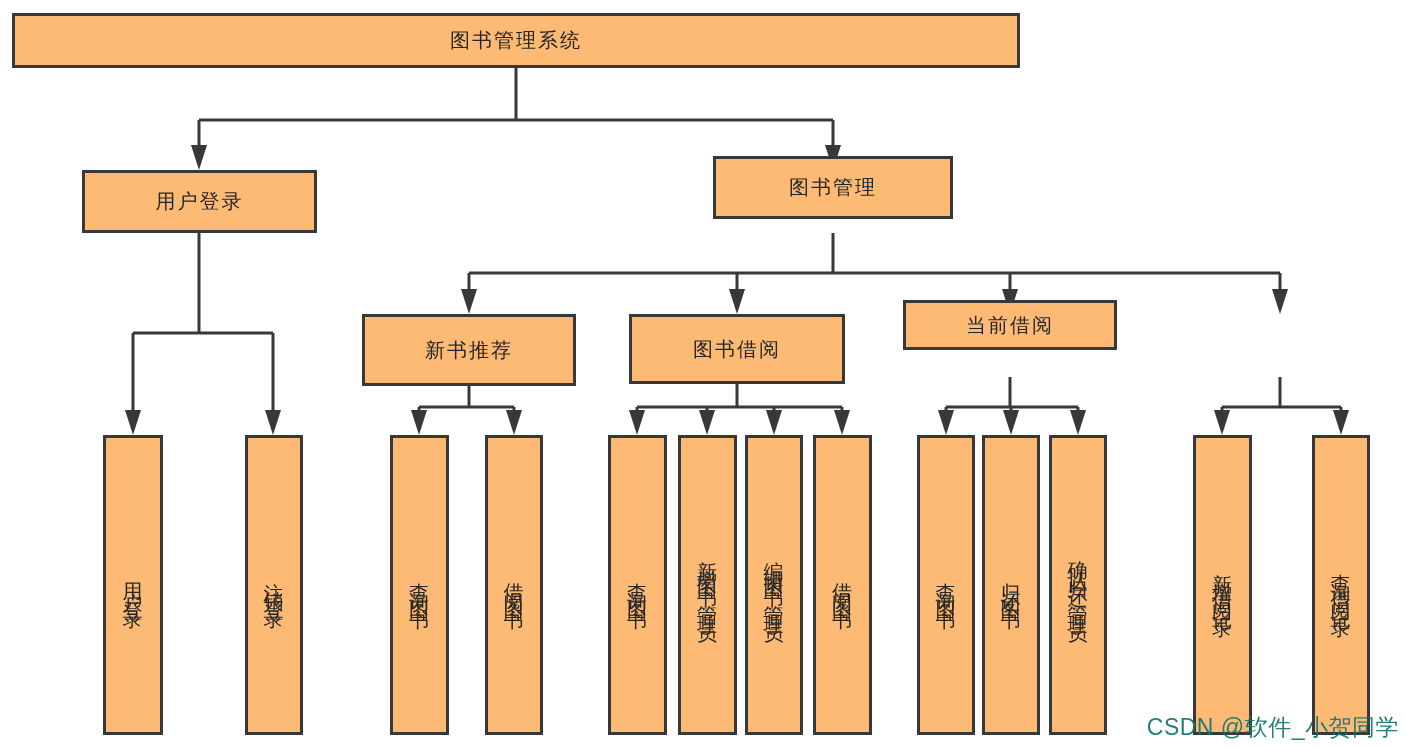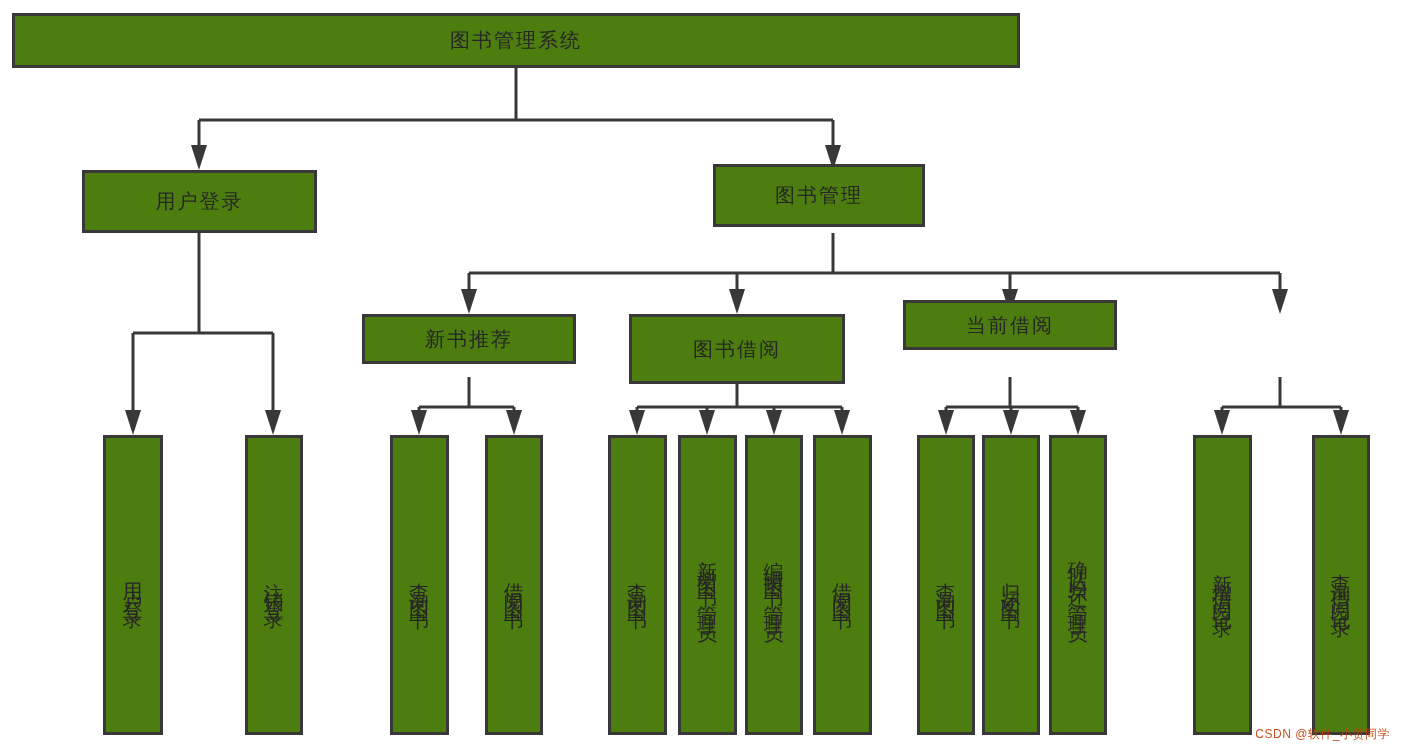--- a/index.html
+++ b/index.html
@@ -13,21 +13,21 @@
   }
   .connectors {
     position: absolute;
     left: 0; top: 0;
     width: 1405px; height: 747px;
     pointer-events: none;
   }
   .box {
     position: absolute;
     box-sizing: border-box;
-    background: #4d7c0f;
+    background: #fdba74;
     border: 3px solid #383838;
     display: flex;
     align-items: center;
     justify-content: center;
     color: #262626;
   }
   .box.h .label {
     font-size: 20px;
     letter-spacing: 2px;
     white-space: nowrap;
@@ -35,24 +35,24 @@
   .box.v .label {
     writing-mode: vertical-rl;
     text-orientation: mixed;
     font-size: 20px;
     letter-spacing: 9px;
     line-height: 1;
     white-space: nowrap;
   }
   .watermark {
     position: absolute;
-    right: 15px;
+    right: 6px;
     bottom: 4px;
-    font-size: 12px;
-    color: #c2410c;
+    font-size: 23px;
+    color: #0f766e;
     opacity: 0.92;
     letter-spacing: 0.5px;
     z-index: 10;
     white-space: nowrap;
   }
 </style>
 </head>
 <body>
 
 <div class="canvas">
@@ -126,25 +126,25 @@
     </g>
   </svg>
 
   <div class="box h" style="left:12px;top:13px;width:1008px;height:55px">
     <span class="label">图书管理系统</span>
   </div>
 
   <div class="box h" style="left:82px;top:170px;width:235px;height:63px">
     <span class="label">用户登录</span>
   </div>
-  <div class="box h" style="left:713px;top:164px;width:212px;height:63px">
+  <div class="box h" style="left:713px;top:156px;width:240px;height:63px">
     <span class="label">图书管理</span>
   </div>
 
-  <div class="box h" style="left:362px;top:314px;width:214px;height:50px">
+  <div class="box h" style="left:362px;top:314px;width:214px;height:72px">
     <span class="label">新书推荐</span>
   </div>
   <div class="box h" style="left:629px;top:314px;width:216px;height:70px">
     <span class="label">图书借阅</span>
   </div>
   <div class="box h" style="left:903px;top:300px;width:214px;height:50px">
     <span class="label">当前借阅</span>
   </div>
 
   <div class="box v" style="left:103px;top:435px;width:60px;height:300px">

